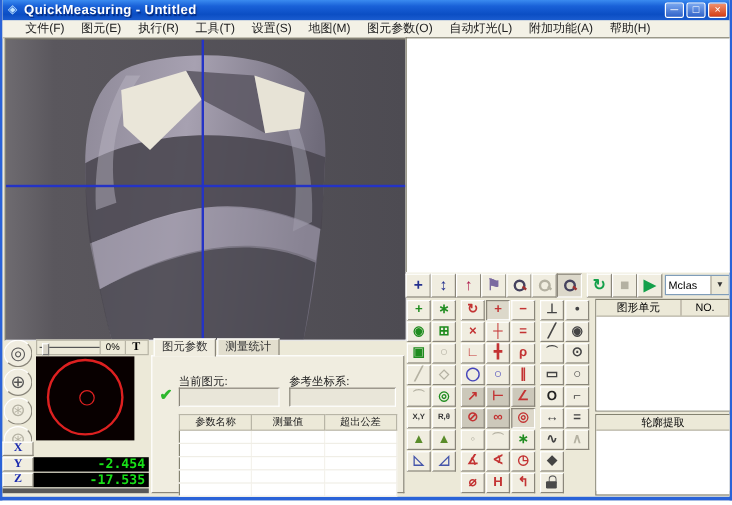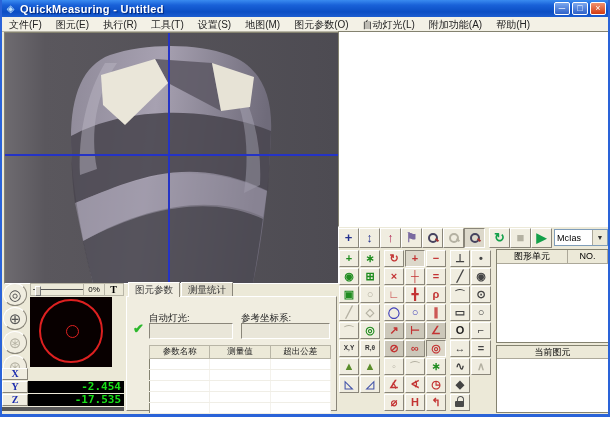--- a/index.html
+++ b/index.html
@@ -16,21 +16,21 @@
   .title-text{font-size:11px;font-weight:bold;letter-spacing:.3px;text-shadow:1px 1px 1px #00257a;flex:1;
     white-space:nowrap;overflow:hidden;}
   .winctl{display:flex;gap:2px;}
   .winbtn{width:16px;height:13px;border:1px solid #fff;border-radius:2px;font-size:9px;line-height:11px;
     text-align:center;color:#fff;padding:0;cursor:default;
     background:linear-gradient(180deg,#7aa7ef,#3062c8);}
   .winbtn.close{background:linear-gradient(180deg,#f0926f,#d33b12);}
 
   
   .menubar{position:absolute;left:0;top:17px;right:0;height:14px;background:#f3f1e6;border-bottom:1px solid #b8b5a6;
-    display:flex;align-items:center;padding-left:0;}
+    display:flex;align-items:center;padding-left:12px;}
   .menu-item{font-size:10px;color:#222;padding:0 7px;line-height:13px;white-space:nowrap;}
 
   
   .camera{position:absolute;left:2px;top:32px;width:333px;height:250px;
     border:1px solid;border-color:#848270 #fff #fff #848270;background:#55525a;overflow:hidden;}
   .camera svg{display:block;width:100%;height:100%;}
 
   
   .gfx{position:absolute;left:336px;top:31px;width:269px;height:194px;background:#fff;
     border:1px solid;border-color:#848270 #fff #fff #848270;}
@@ -441,21 +441,21 @@
 
     <div class="unitlist">
       <div class="listhead">
         <span class="lh1">图形单元</span>
         <span class="lh2">NO.</span>
       </div>
       <div class="listbody"></div>
     </div>
 
     <div class="minput">
-      <div class="mhead">当前图元</div>
+      <div class="mhead">轮廓提取</div>
       <div style="height:50px;background:#fff;"></div>
     </div>
 
     <div class="lightsel">
         <button class="ringbtn btn3d">
           <span class="glyph" style="color: rgb(85, 85, 85);">◎</span>
         </button>
         <button class="ringbtn btn3d">
           <span class="glyph" style="color: rgb(85, 85, 85);">⊕</span>
         </button>
@@ -499,21 +499,21 @@
       <span class="fill"></span>
     </div>
 
     <div class="epanel">
       <div class="tabs">
           <span class="tab active">图元参数</span>
           <span class="tab">测量统计</span>
         </div>
       <div class="ebody">
         <span class="check">✔</span>
-        <span class="flabel fl1">自动灯光:</span>
+        <span class="flabel fl1">当前图元:</span>
         <span class="flabel fl2">参考坐标系:</span>
         <span class="ffield ff1"></span>
         <span class="ffield ff2"></span>
         <table class="ptable">
           <thead>
               <tr id="ptable-head">
                 <th>参数名称</th>
                 <th>测量值</th>
                 <th>超出公差</th>
               </tr>

